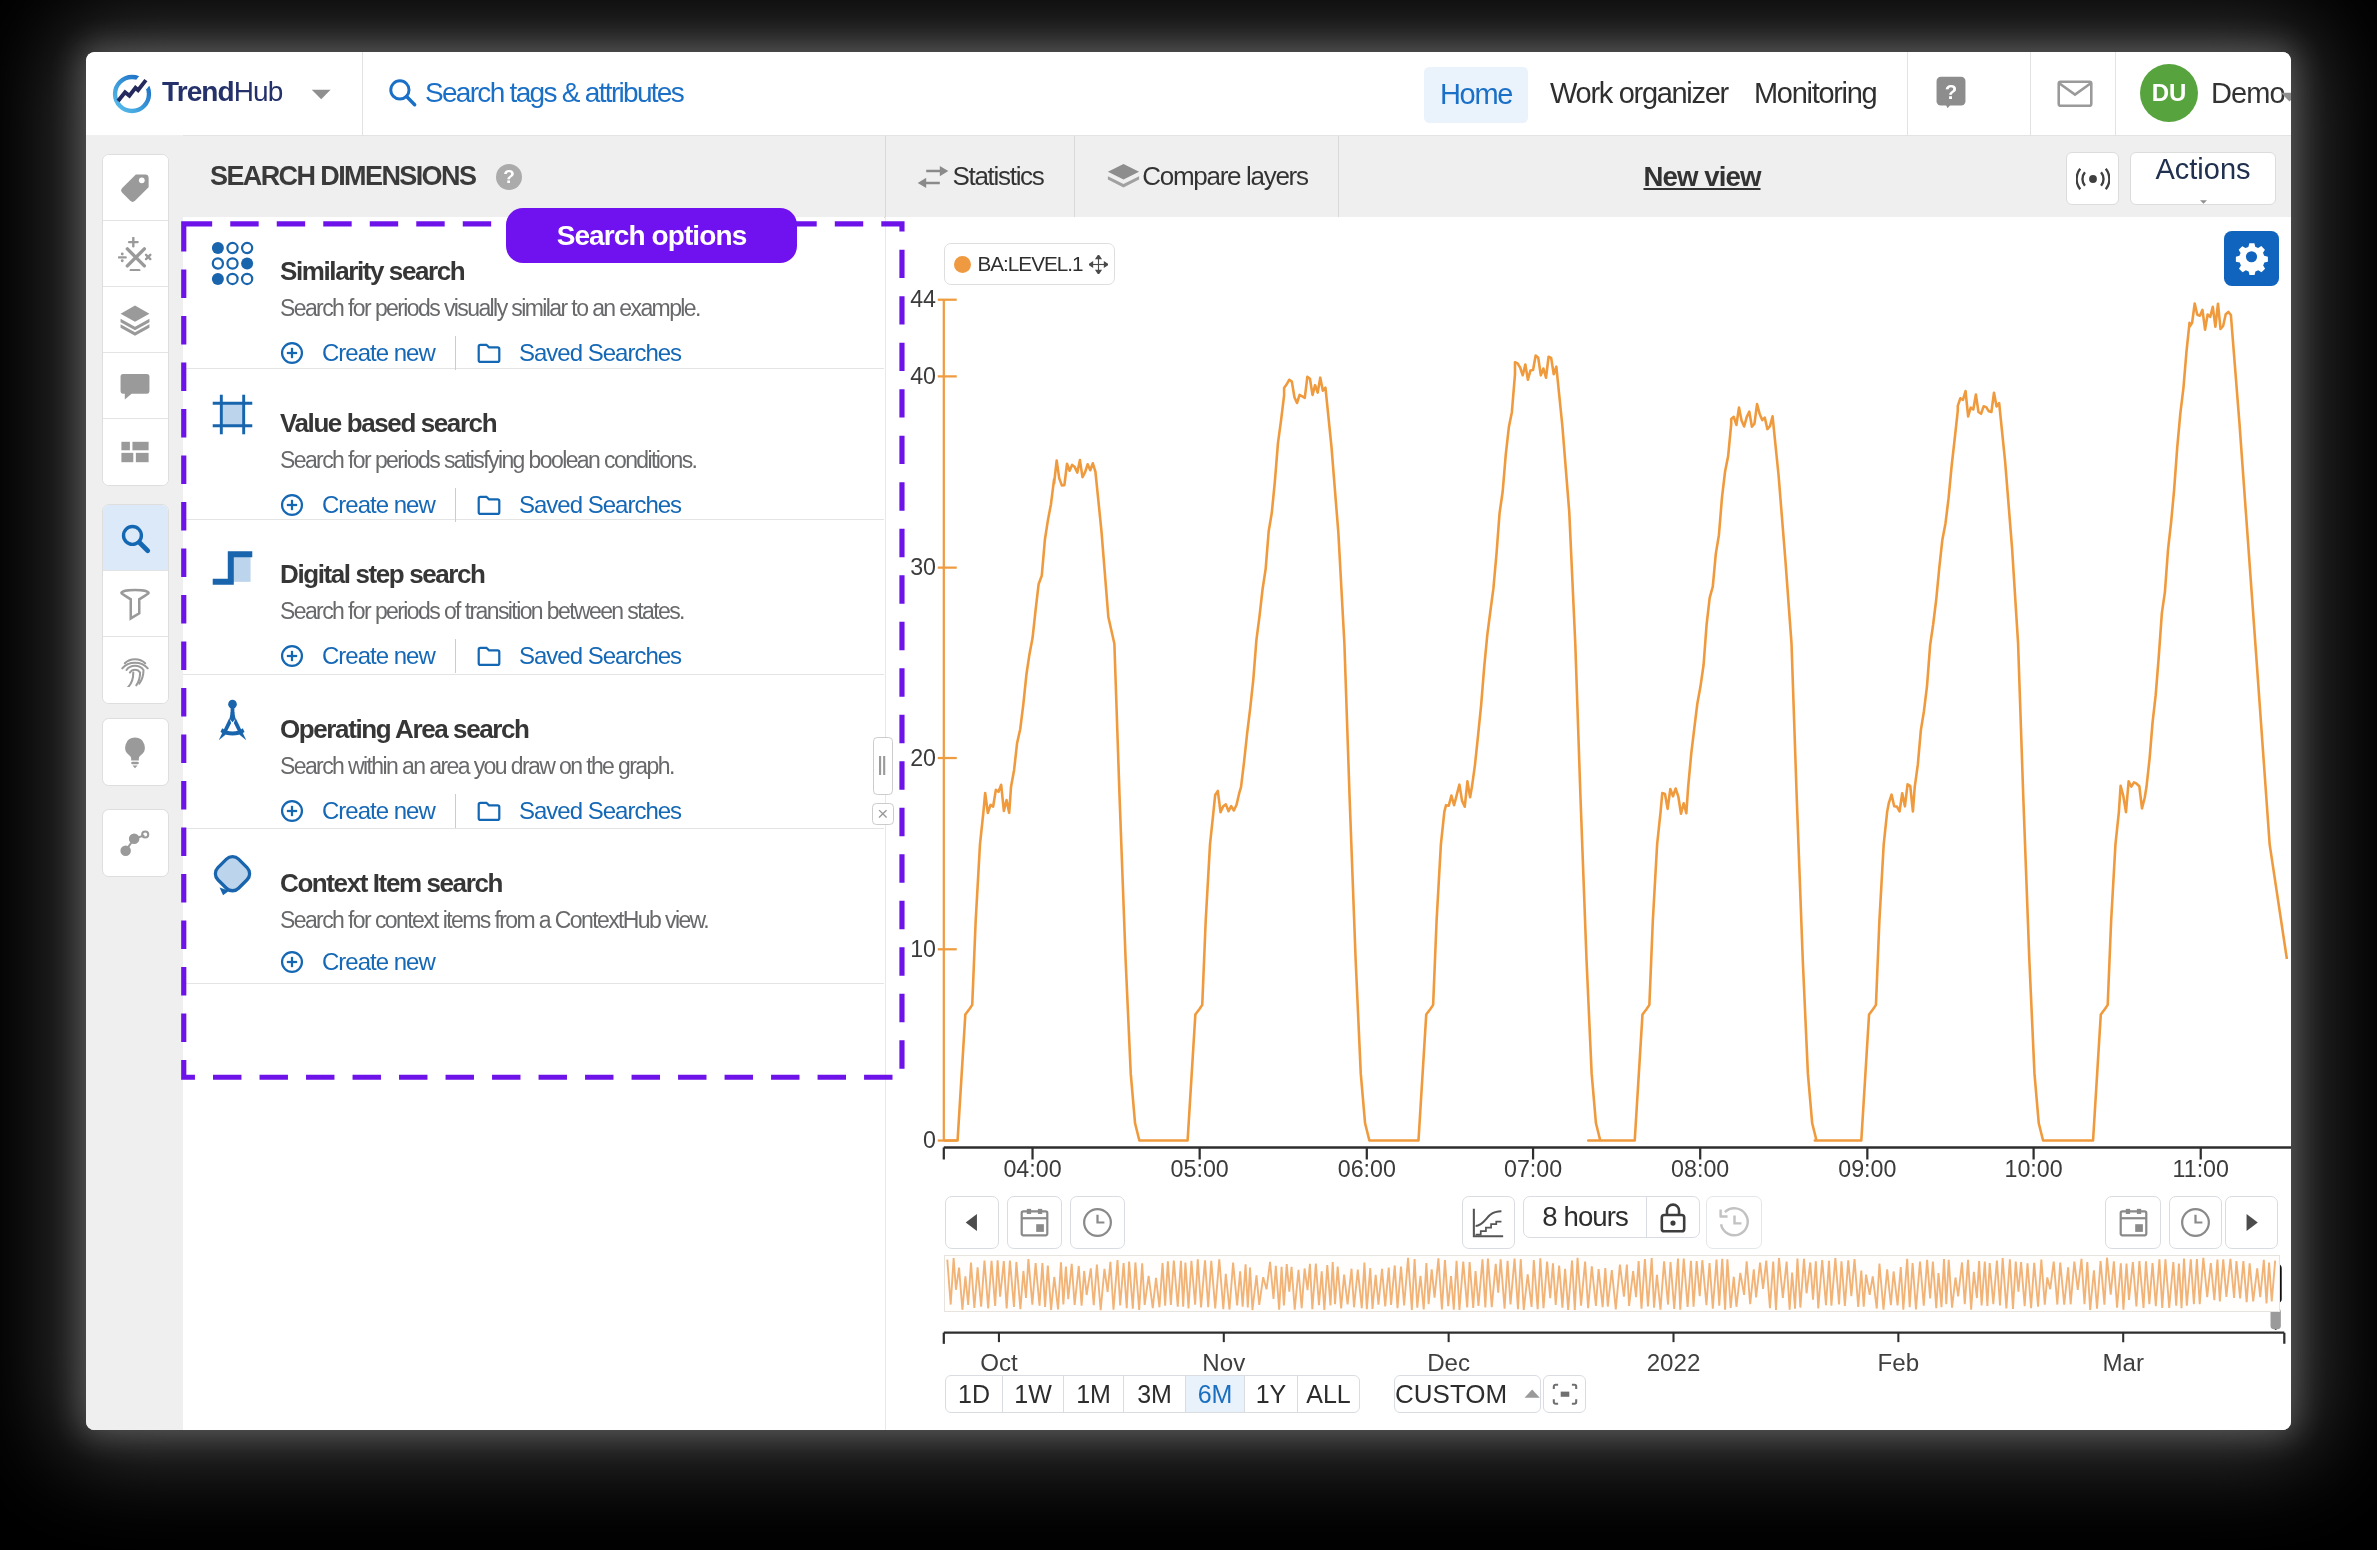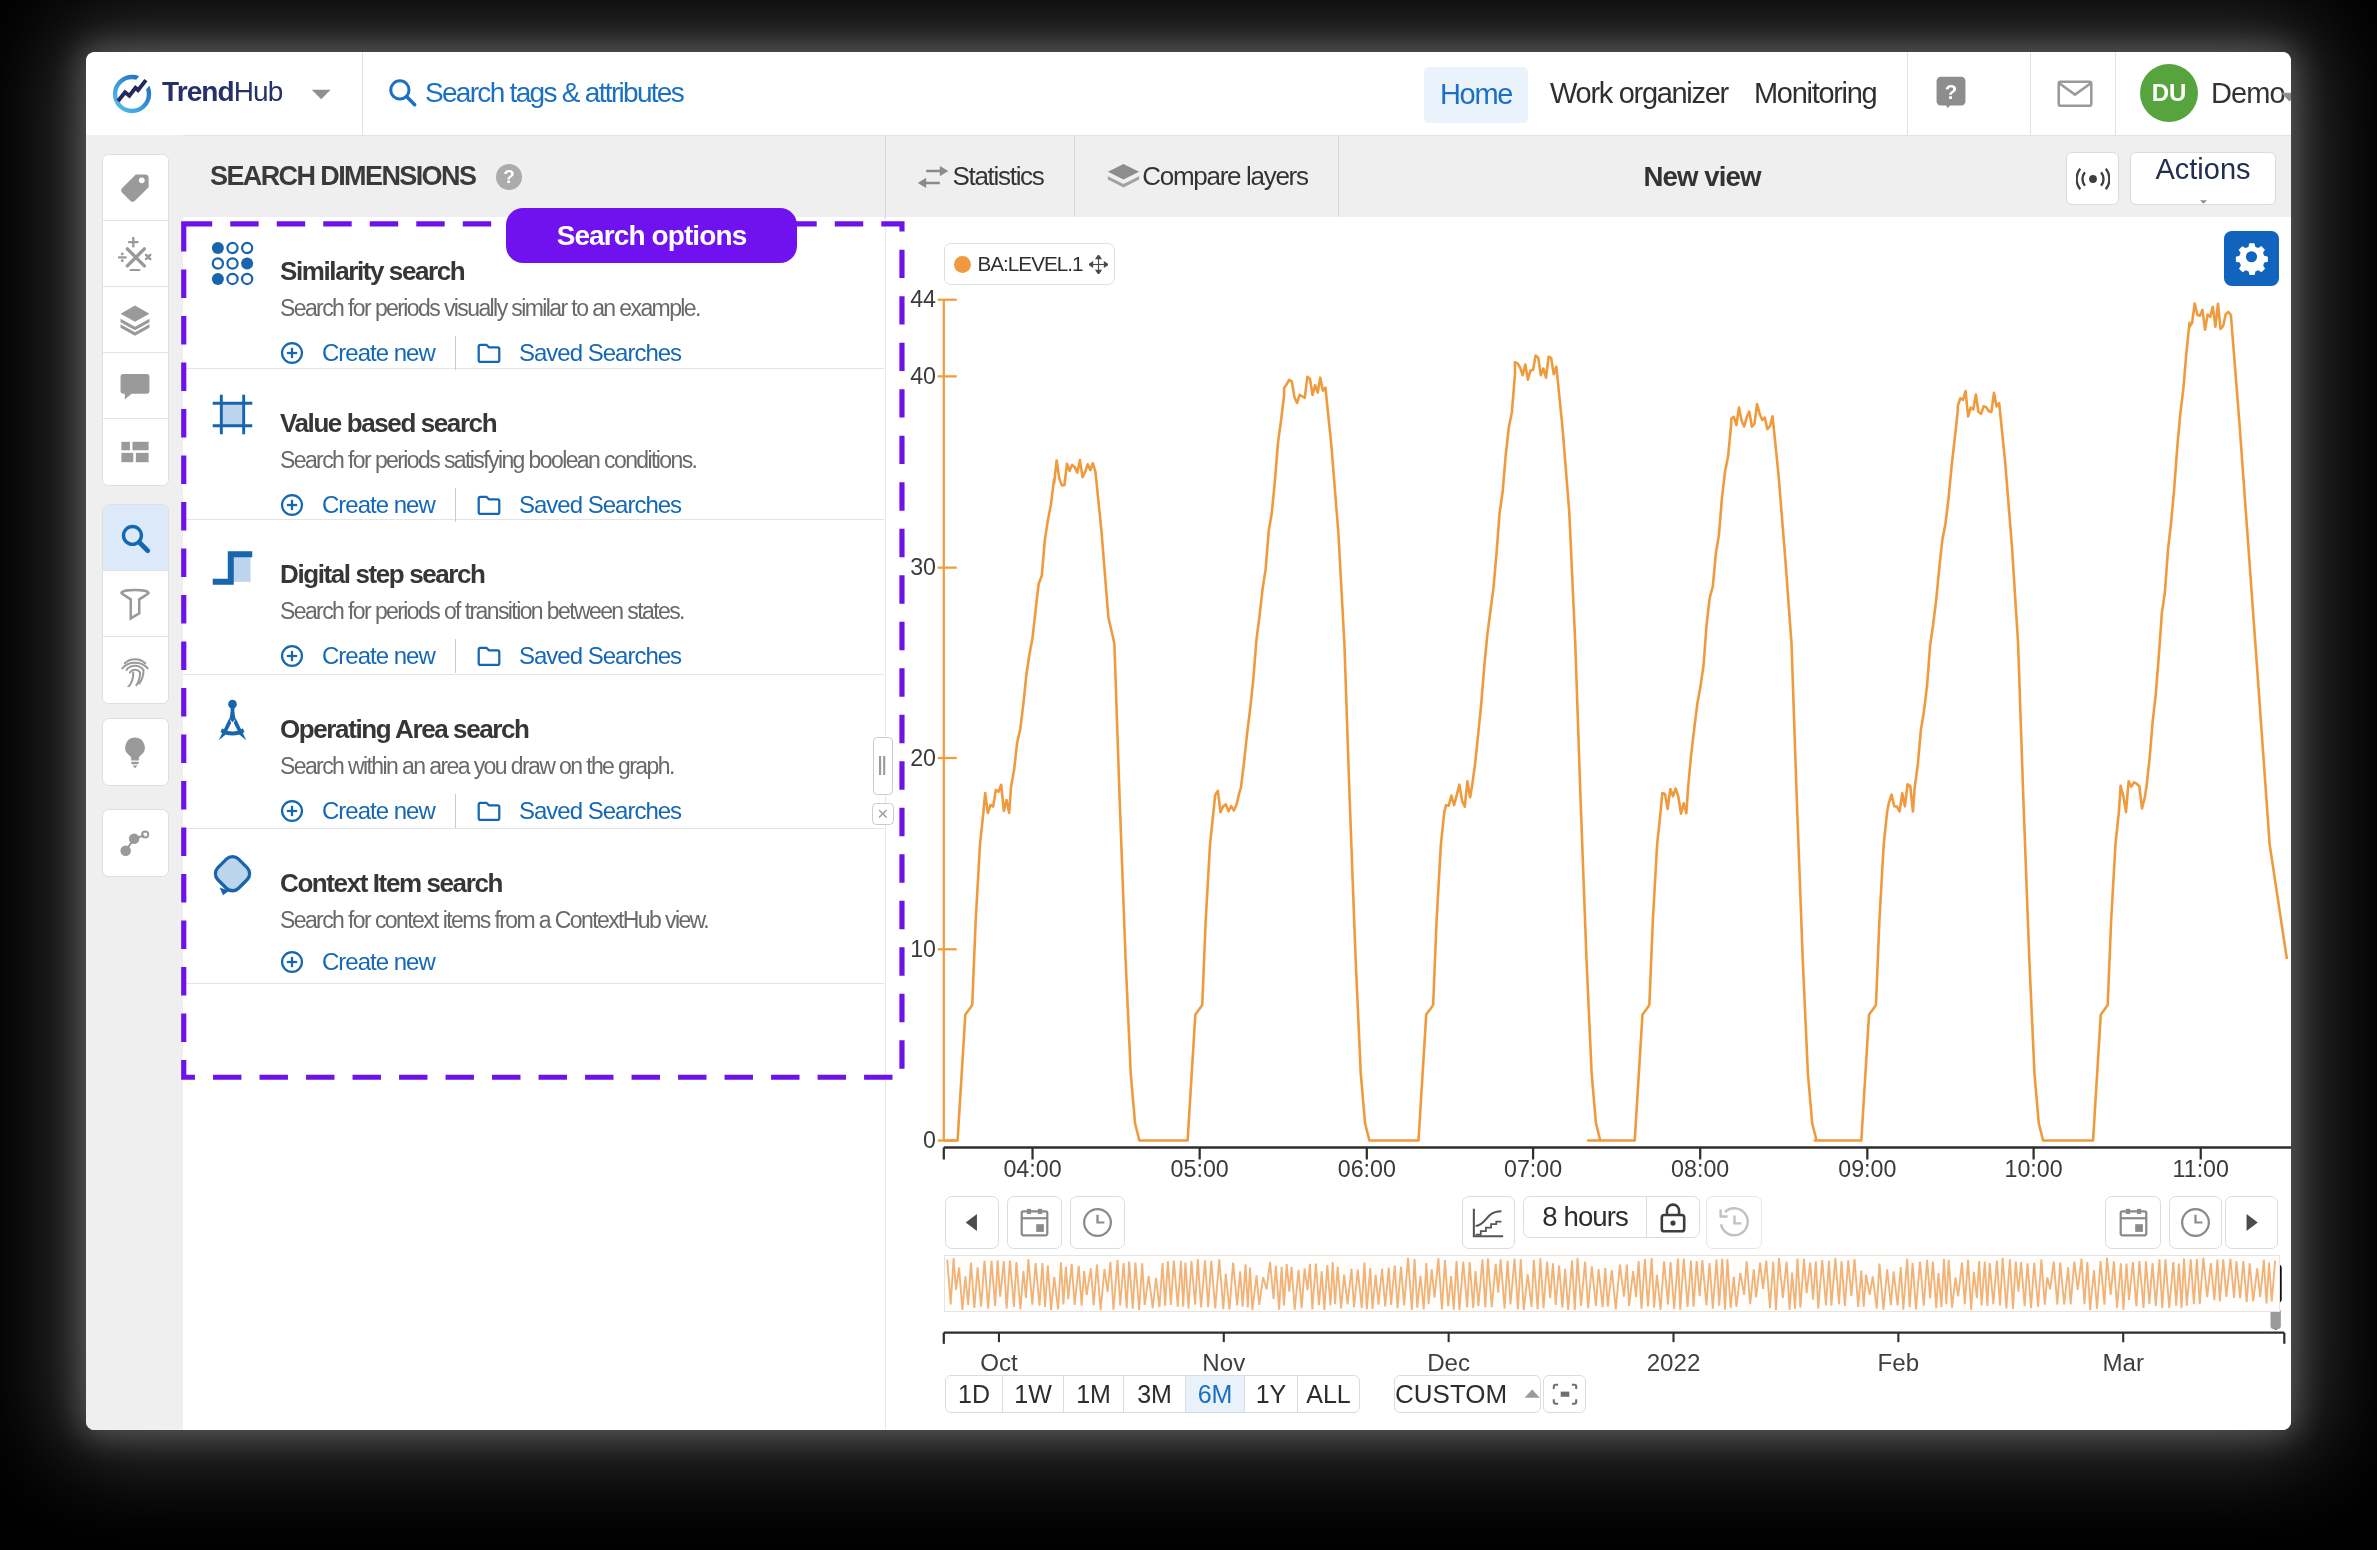--- a/index.html
+++ b/index.html
@@ -23,21 +23,21 @@
 #bar { position:absolute; left:0; top:83px; width:2205px; height:83px; background:#efefef;
   border-top:0.9px solid #e3e3e3; border-bottom:0.9px solid #d7d7d7; }
 #bar .vdiv { position:absolute; top:0; width:0.9px; height:81px; background:#d9d9d9; }
 #sdim { position:absolute; left:124px; top:0; height:81px; display:flex; align-items:center; gap:20.7px;
   font-size:27px; letter-spacing:-1.6px; font-weight:700; color:#3a3a3a; }
 .helpc { width:26px; height:26px; border-radius:50%; background:#ababab; color:#fff; font-size:19px;
   font-weight:700; display:flex; align-items:center; justify-content:center; letter-spacing:0; }
 .tab { position:absolute; top:0; height:81px; display:flex; align-items:center; justify-content:center;
   gap:2px; font-size:26px; letter-spacing:-1.3px; color:#333; white-space:nowrap; }
 #newview { position:absolute; left:1461px; top:0; width:310px; height:81px; display:flex; align-items:center;
-  justify-content:center; font-size:27.6px; letter-spacing:-0.9px; font-weight:700; color:#333; }
+  justify-content:center; font-size:27.6px; letter-spacing:-0.9px; font-weight:700; color:#333;text-decoration:underline; }
 .barbtn { position:absolute; top:16.4px; height:53px; background:#fff; border:0.9px solid #dcdcdc;
   border-radius:6px; display:flex; align-items:center; justify-content:center;flex-direction:column; }
 
 #rail { position:absolute; left:0; top:83px; width:97px; height:1296px; background:#efefef; }
 .tgroup { position:absolute; left:15.5px; width:67px; background:#fff; border:0.9px solid #dedede;
   border-radius:6.9px; overflow:hidden; }
 .tile { width:65px; height:66px; display:flex; align-items:center; justify-content:center;
   border-bottom:0.9px solid #e3e3e3; background:#fff; }
 .tile:last-child { border-bottom:none; }
 .tile.active { background:#dce9f8; }

